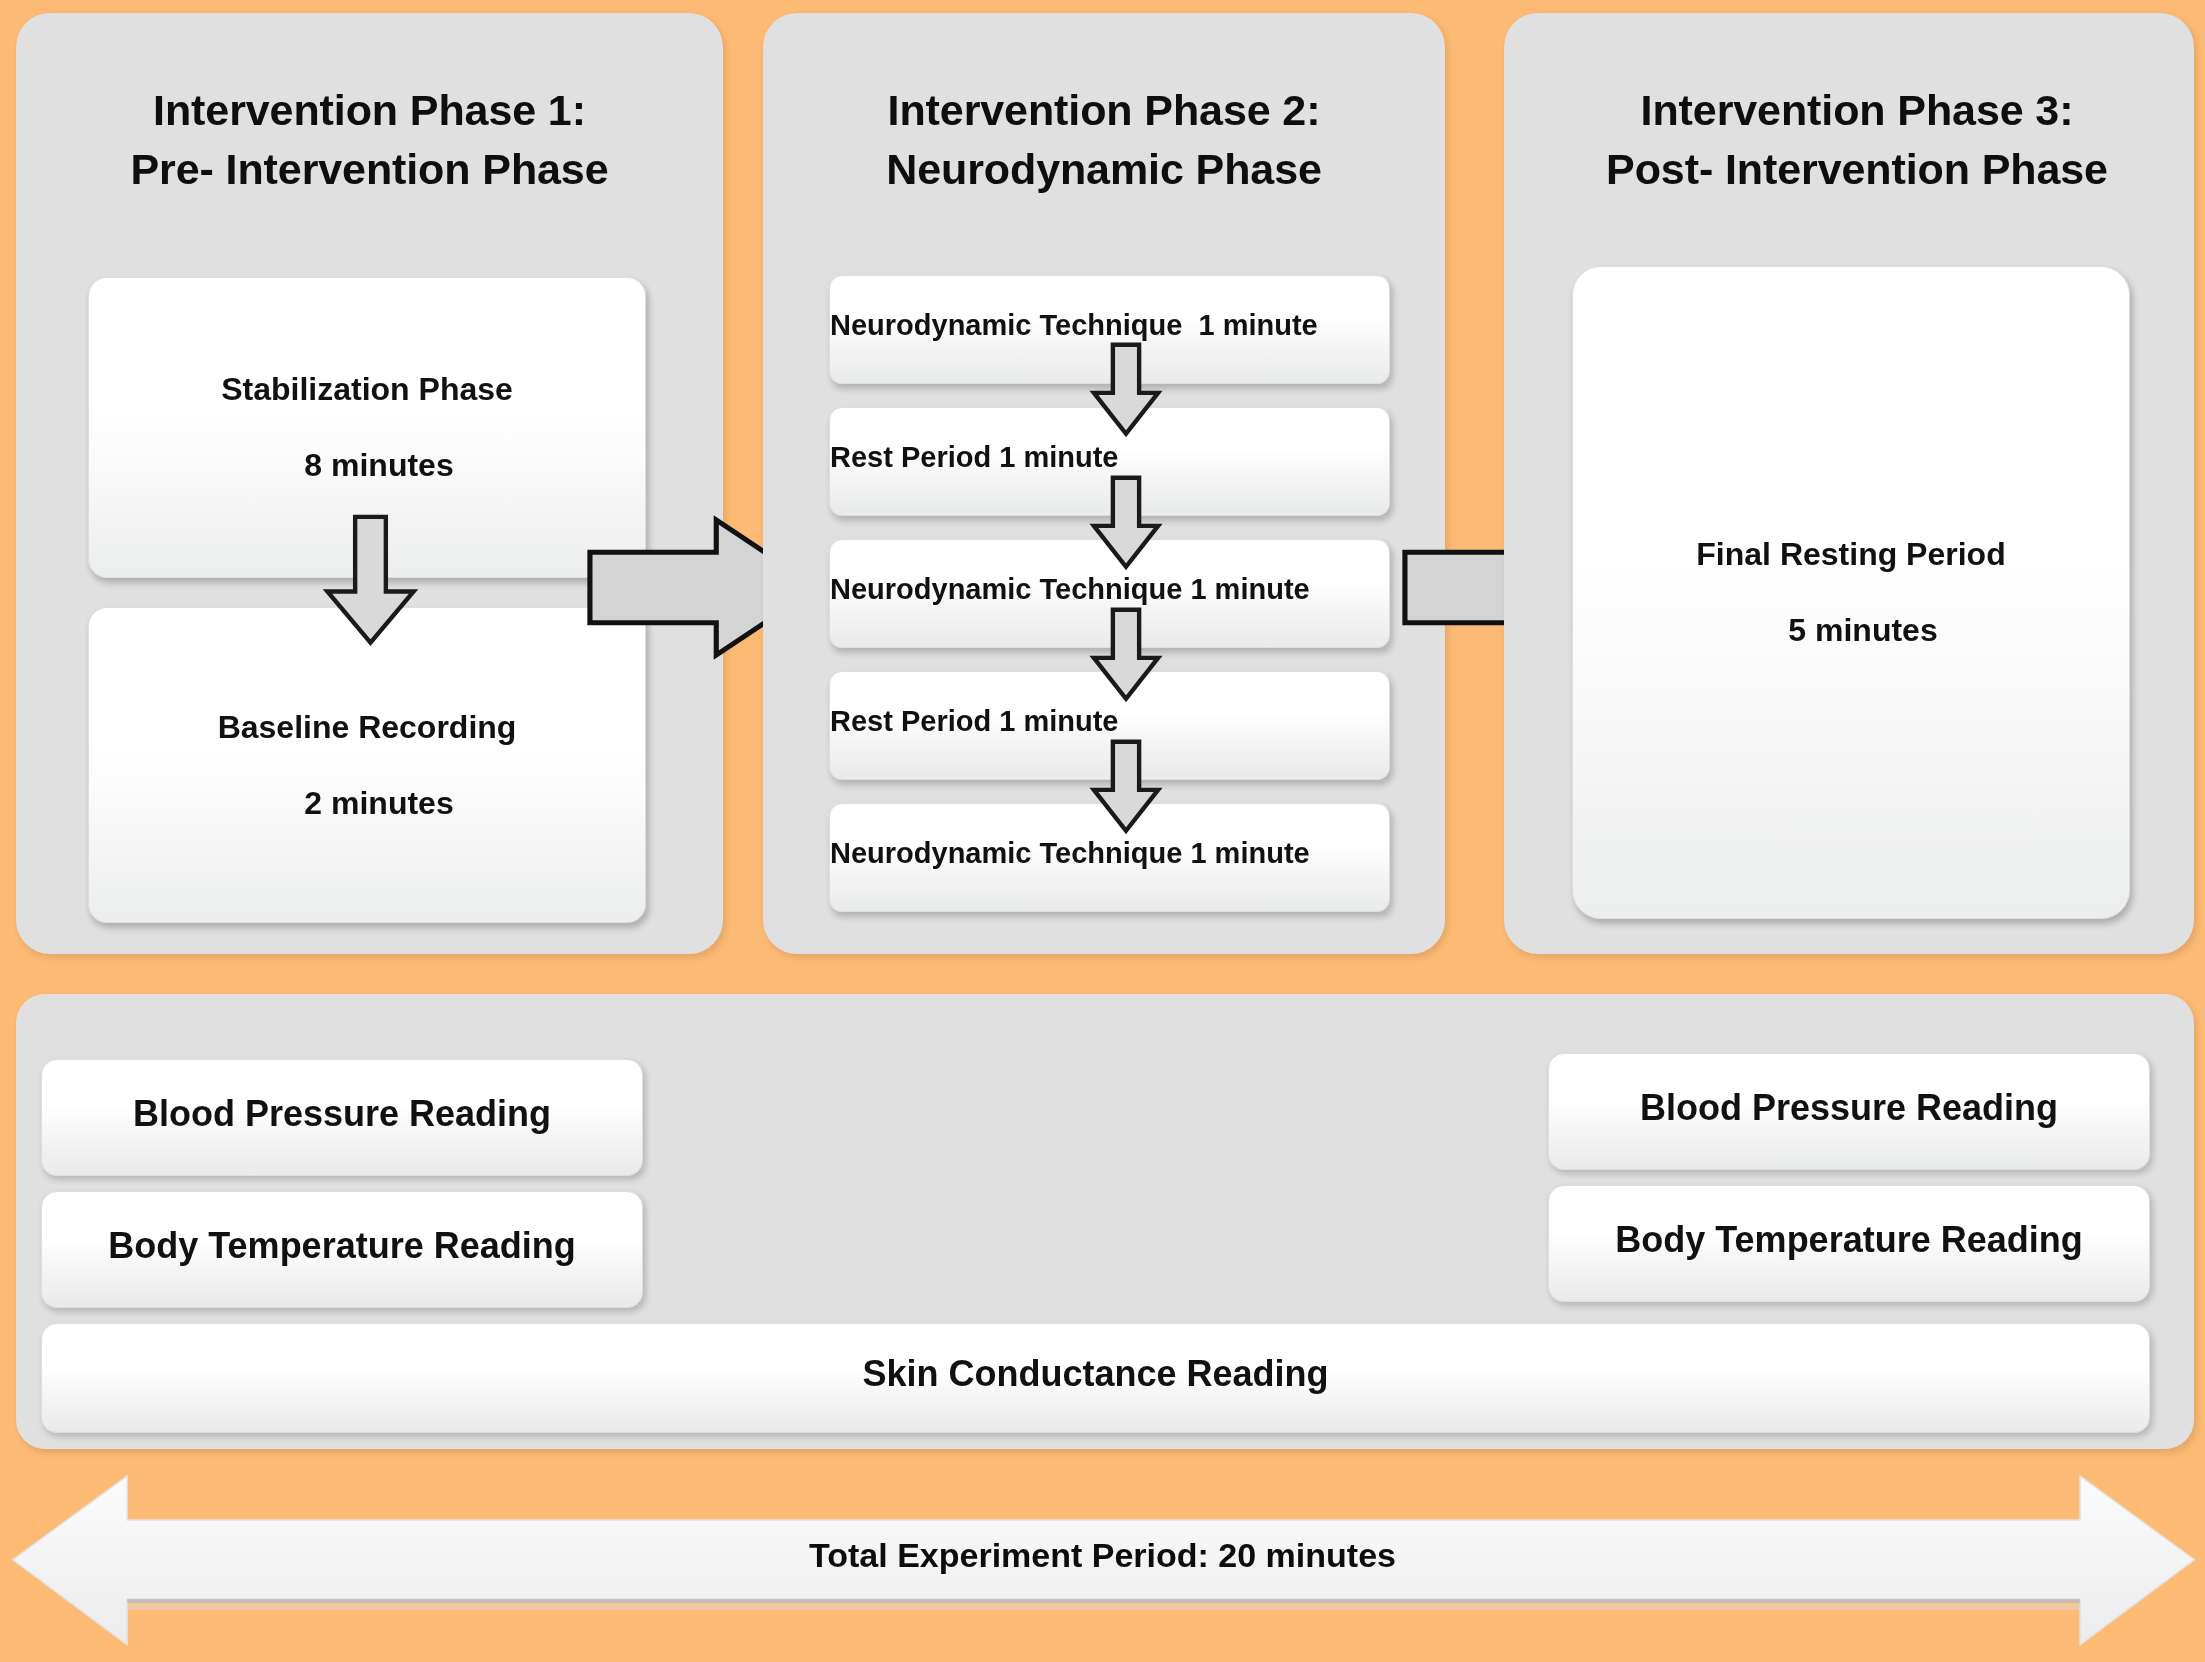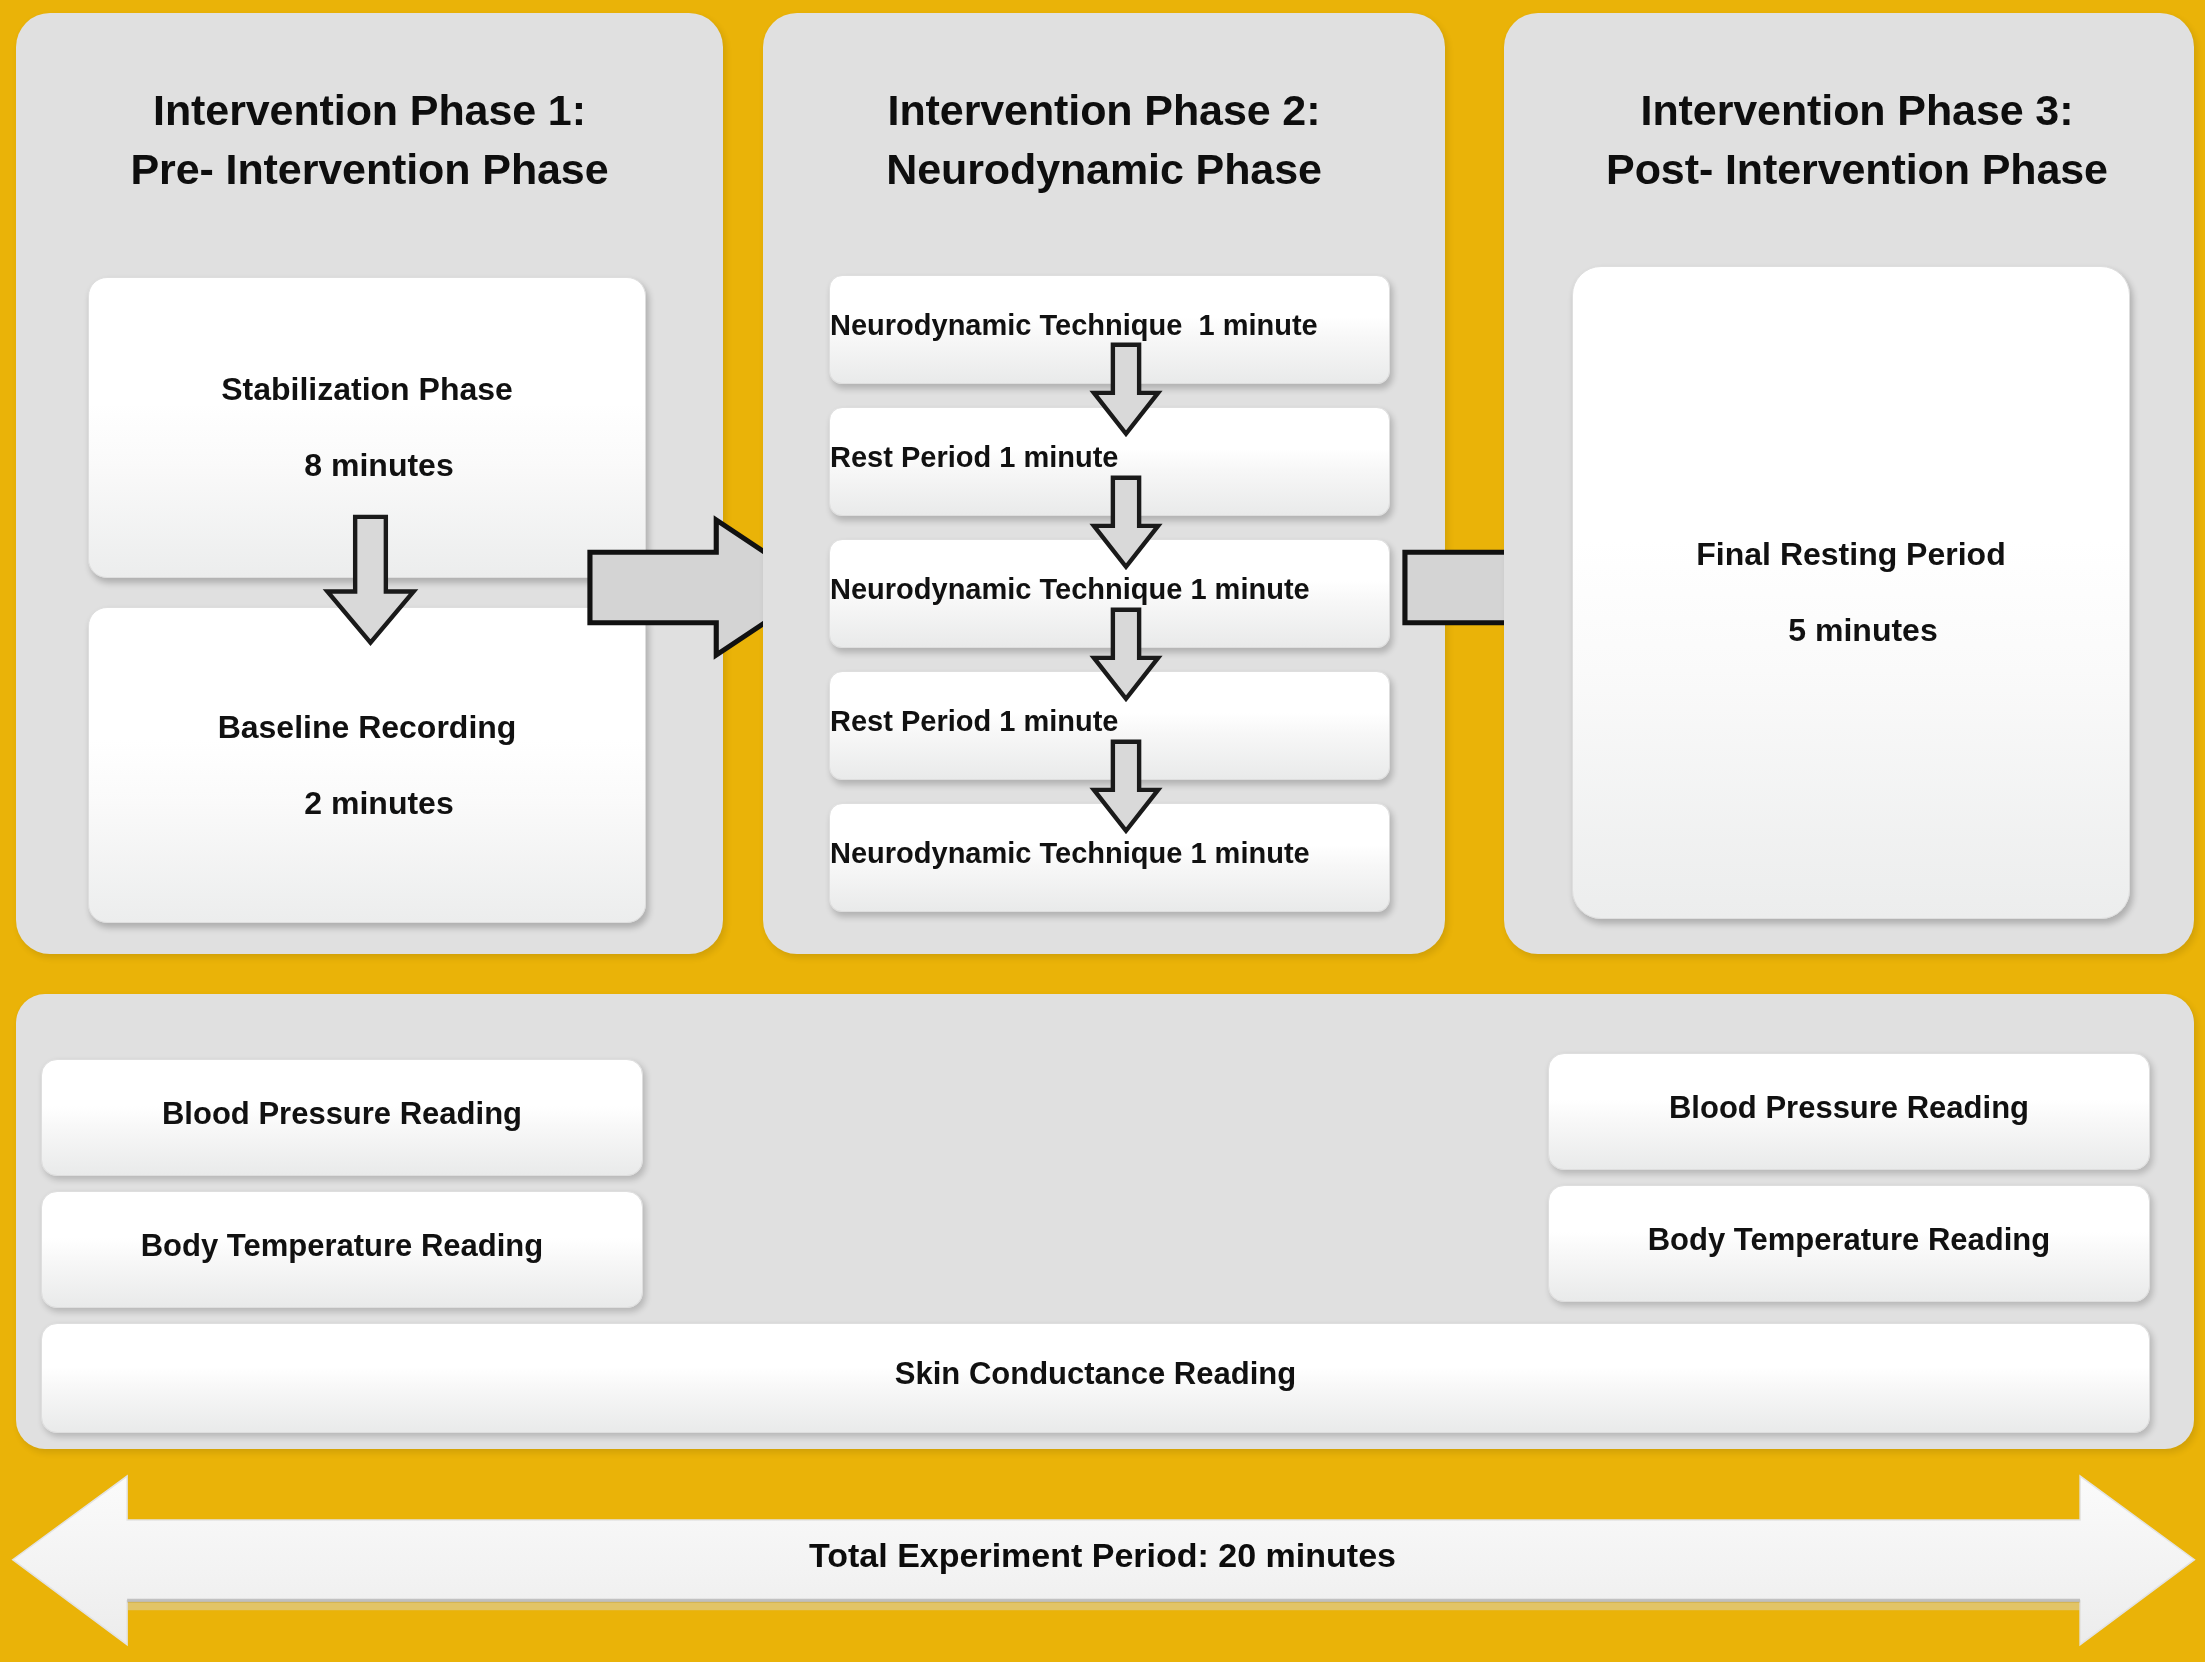--- a/index.html
+++ b/index.html
@@ -8,21 +8,21 @@
     background: #ffffff;
   }
   body {
     font-family: "Liberation Sans", sans-serif;
     color: #111111;
   }
   #canvas {
     position: relative;
     width: 2205px;
     height: 1663px;
-    background: #eab308;
+    background: #fdba74;
     overflow: hidden;
   }
 
   
   .phase-panel {
     position: absolute;
     background: #e0e0e0;
     border-radius: 34px;
     box-shadow: 2.2px 3.7px 6.6px rgba(0,0,0,0.10);
   }
@@ -93,21 +93,21 @@
     position: absolute;
     background: linear-gradient(to bottom, #ffffff 0%, #ffffff 40%, #f8f8f8 58%, #e9eaea 100%);
     border: 0.7px solid #dedede;
     border-radius: 16px;
     box-shadow: 2.2px 3.7px 5.9px rgba(0,0,0,0.18);
     box-sizing: border-box;
     display: flex;
     align-items: center;
     justify-content: center;
     text-align: left;
-    font-size: 31px;
+    font-size: 36px;
     font-weight: 600;
     color: #111111;
     padding-bottom: 7.3px;
   }
 
   
   .arrow-svg { position: absolute; overflow: visible; }
 
   
   .total-wrap { position: absolute; }

